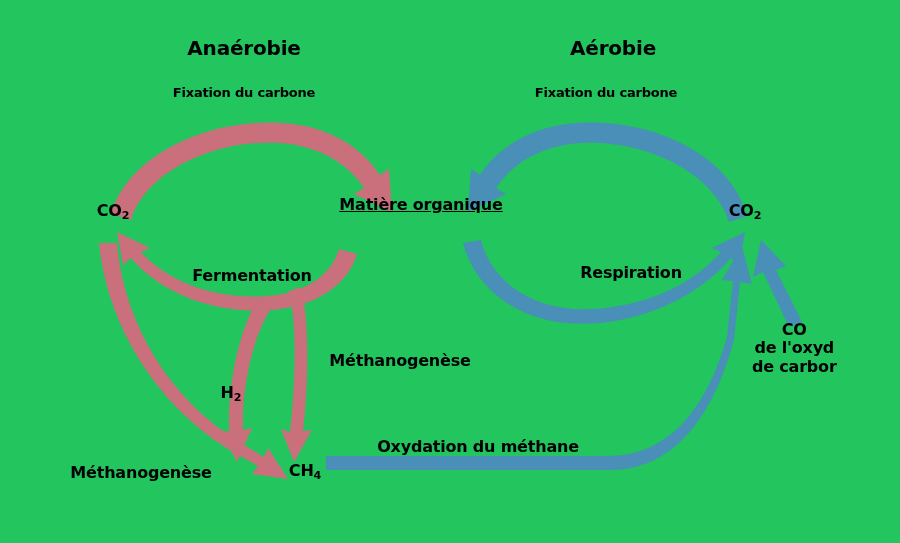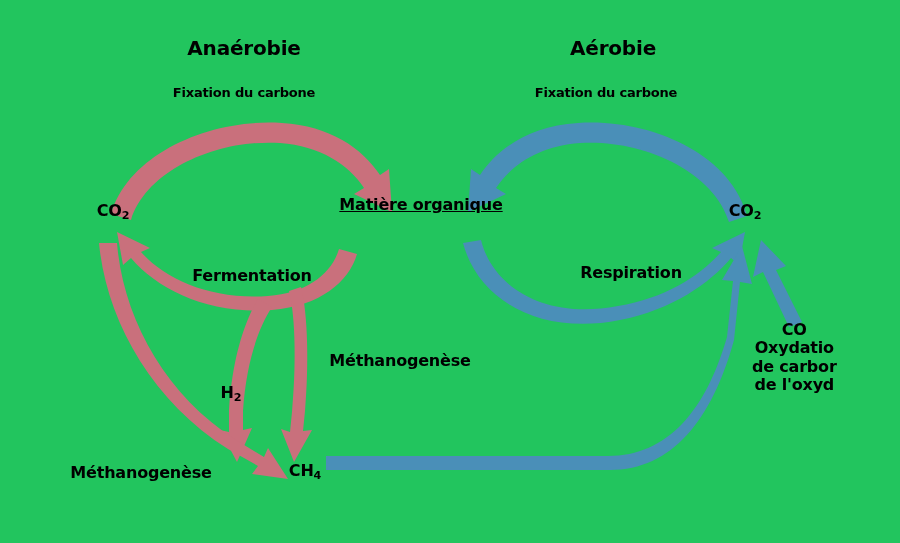--- a/index.html
+++ b/index.html
@@ -190,21 +190,21 @@
   <div class="lbl node-label center" style="left:231px; top:384px;">
     <span>H</span><sub>2</sub>
   </div>
 
   <div class="lbl process-label center" style="left:141px; top:464px;">Méthanogenèse</div>
 
   <div class="lbl node-label center" style="left:305px; top:462px;">
     <span>CH</span><sub>4</sub>
   </div>
 
+  <div class="lbl process-label center" style="left:478px; top:438px;">Oxydation du méthane</div>
 
   <div class="lbl process-label right-block" style="left:752px; top:321px;">
     <span class="stack-line clip-right">CO</span>
-    <span class="stack-line clip-right">Oxydatio</span>
+    <span class="stack-line clip-right">de l'oxyd</span>
     <span class="stack-line clip-right">de carbor</span>
-    <span class="stack-line clip-right">de l'oxyd</span>
   </div>
 
 </div>
 
 </body></html>

